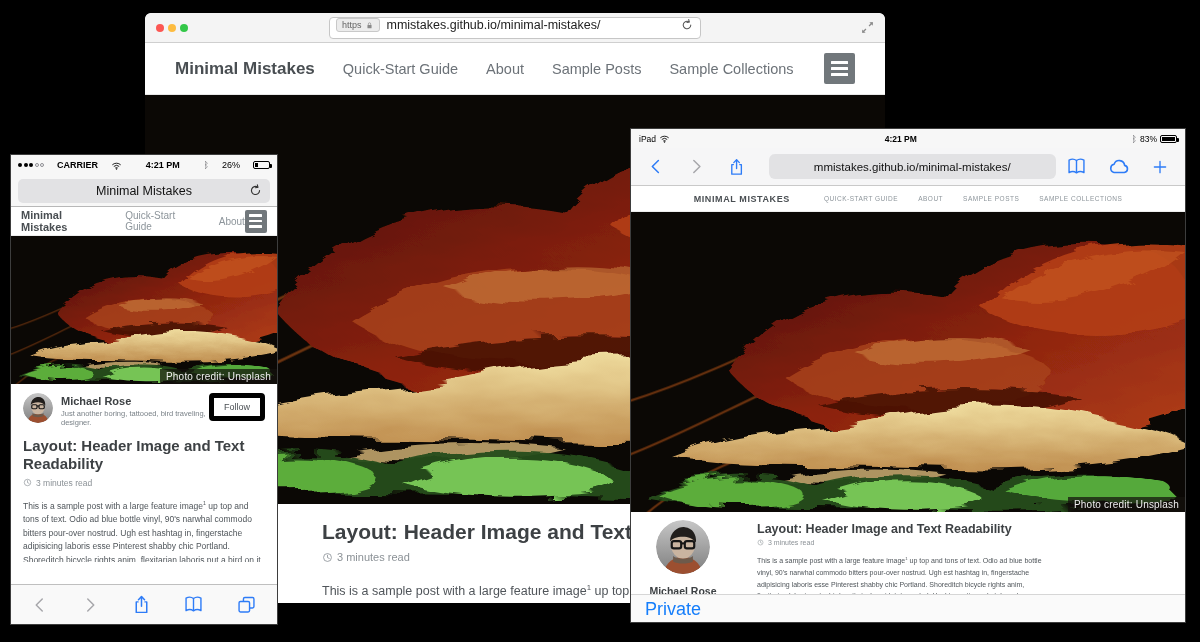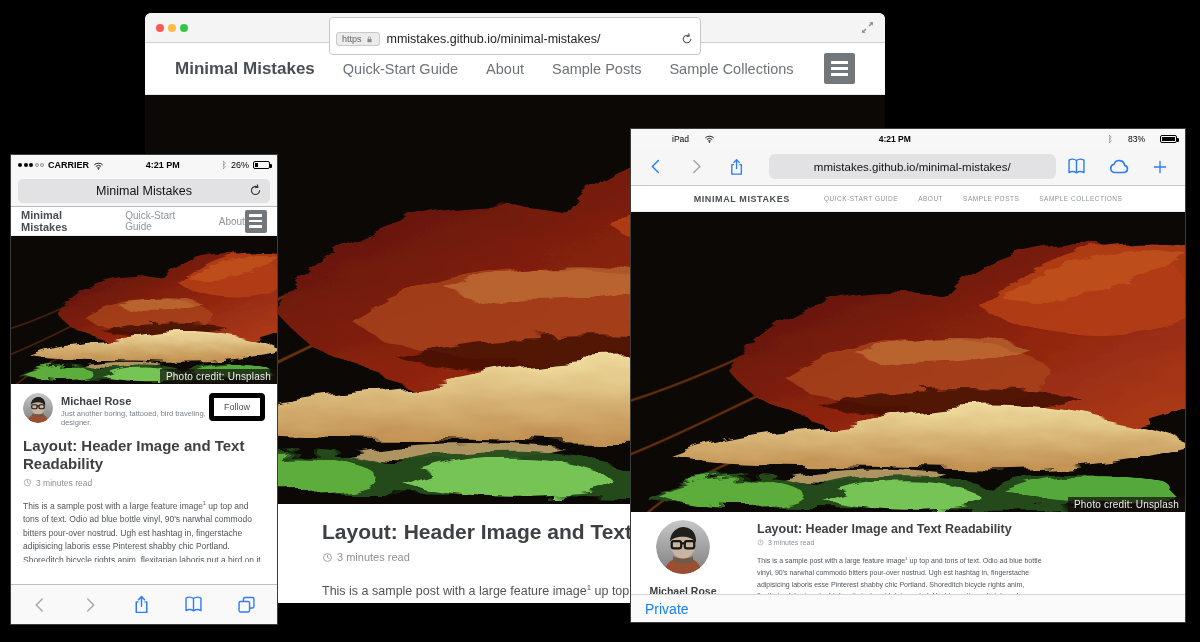--- a/index.html
+++ b/index.html
@@ -19,22 +19,22 @@
   .clock-meta { display:flex; align-items:center; gap:4px; color:#8b9196; }
   sup { font-size:.62em; vertical-align:super; }
 
   
   .desktop { left:145px; top:13px; width:740px; height:590px; border-radius:6px 6px 0 0; }
   .d-titlebar { position:relative; height:30px; background:#f4f4f4;
     border-bottom:1px solid #cfcfcf; border-radius:6px 6px 0 0; }
   .traffic { position:absolute; left:11px; top:11px; display:flex; gap:4px; }
   .traffic span { width:8px; height:8px; border-radius:50%; }
   .d-urlfield { position:absolute; left:50%; transform:translateX(-50%); top:4px;
-    width:372px; height:38px; background:#fff; border:1px solid #c6c6c6; border-radius:4px;
-    display:flex; align-items:flex-end; padding:8px 6px; }
+    width:372px; height:22px; background:#fff; border:1px solid #c6c6c6; border-radius:4px;
+    display:flex; align-items:flex-start; padding:0 6px; }
   .https-badge { display:flex; align-items:center; gap:3px; background:#ececec;
     border:1px solid #c9c9c9; border-radius:3px; font-size:9px; color:#666;
     padding:1px 5px; margin-right:7px; }
   .d-url-text { font-size:12.5px; color:#222; flex:1; white-space:nowrap; }
   .d-reload { color:#555; margin-left:auto; }
   .d-expand { position:absolute; right:10px; top:7px; color:#8a8a8a; }
   .d-nav { height:52px; background:#fff; border-bottom:1px solid #e7e7e7;
     display:flex; align-items:center; padding:0 30px; }
   .d-brand { font-size:17px; font-weight:bold; color:#494e52; }
   .d-link { margin-left:28px; font-size:14.5px; color:#6c7278; }
@@ -45,21 +45,21 @@
   .d-hero { height:409px; }
   .d-content { padding:16px 0 0 177px; height:98px; overflow:hidden; }
   .d-title { font-size:21px; font-weight:bold; color:#3d4144; white-space:nowrap; }
   .d-meta { margin-top:7px; font-size:11px; }
   .d-body { margin-top:15px; width:520px; font-size:12.5px; line-height:20px; color:#50555a; }
 
   
   .iphone { left:10px; top:154px; width:268px; height:471px; border:1px solid #3d3d3d; }
   .p-status { height:20px; background:#f7f7f7; display:flex; align-items:center;
     justify-content:space-between; padding:0 7px; font-size:9px; color:#000; }
-  .p-status .grp { display:flex; align-items:center; gap:4px; }
+  .p-status .grp { display:flex; align-items:center; gap:13px; }
   .sig { display:flex; gap:1.5px; align-items:center; }
   .sig i { width:4px; height:4px; border-radius:50%; background:#000; }
   .sig i.off { background:none; border:1px solid #8e8e93; }
   .bt { color:#68686d; font-size:9px; }
   .battery { position:relative; width:17px; height:8px; border:1px solid #000;
     border-radius:2px; padding:1px; }
   .battery::after { content:""; position:absolute; right:-3px; top:2px; width:2px;
     height:4px; background:#000; border-radius:0 1px 1px 0; }
   .battery i { display:block; height:100%; background:#000; }
   .p-urlrow { height:32px; background:#f7f7f7; border-bottom:1px solid #b8b8b8; padding:4px 7px; }
@@ -87,21 +87,21 @@
   .p-meta { margin-top:4px; font-size:8.5px; }
   .p-body { margin-top:9px; font-size:8.5px; line-height:13.6px; color:#4f555a; }
   .p-toolbar { position:absolute; left:0; right:0; bottom:0; height:40px;
     background:rgba(249,249,249,.97); border-top:1px solid #bfbfbf;
     display:flex; align-items:center; justify-content:space-between; padding:0 20px; }
 
   
   .ipad { left:630px; top:128px; width:556px; height:495px; border:1px solid #3d3d3d; }
   .t-status { height:19px; background:#f7f7f7; display:flex; align-items:center;
     justify-content:space-between; padding:0 8px; font-size:8.5px; color:#000; }
-  .t-status .grp { display:flex; align-items:center; gap:15px;margin-left:33px; }
+  .t-status .grp { display:flex; align-items:center; gap:3px; }
   .t-toolbar { height:38px; background:#f6f6f7; border-bottom:1px solid #c9c9c9;
     display:flex; align-items:center; padding:0 16px; }
   .t-toolbar .nav-ico { margin-right:22px; }
   .t-urlfield { position:relative; width:300px; height:25px; margin:0 auto; background:#e2e2e4;
     border-radius:6px; display:flex; align-items:center; justify-content:center; }
   .t-url-text { font-size:11.5px; color:#111; white-space:nowrap; }
   .t-right { display:flex; align-items:center; gap:20px; margin-left:10px; }
   .t-nav { height:26px; background:#fff; border-bottom:1px solid #ededed; display:flex;
     align-items:center; justify-content:center; gap:20px; }
   .t-brand { font-size:9px; font-weight:bold; color:#494e52; letter-spacing:.6px;
@@ -111,21 +111,21 @@
   .t-content { display:flex; height:82px; overflow:hidden; }
   .t-left { flex:none; width:104px; text-align:center; padding-top:8px; }
   .av54 { width:54px; height:54px; margin:0 auto; }
   .t-authname { font-size:10.5px; font-weight:bold; color:#3d4144; margin-top:7px; }
   .t-right-col { flex:none; width:312px; padding:10px 0 0 22px; }
   .t-title { font-size:12.5px; font-weight:bold; color:#3d4144; }
   .t-meta { margin-top:3px; font-size:7px; }
   .t-body { margin-top:7px; font-size:7px; line-height:11.6px; color:#4f555a; width:285px; }
   .t-private { height:29px; background:#fafafa; border-top:1px solid #d6d6d6;
     display:flex; align-items:center; padding-left:14px; }
-  .t-private span { color:#157efb; font-size:14px; }
+  .t-private span { color:#157efb; font-size:18px; }
 </style>
 </head>
 <body>
 
 <svg width="0" height="0" style="position:absolute" aria-hidden="true">
 <defs>
   <symbol id="i-chevL" viewBox="0 0 24 24">
         <polyline points="15,4 7,12 15,20" fill="none" stroke="currentColor" stroke-width="2" stroke-linecap="round" stroke-linejoin="round"></polyline>
       </symbol>
   <symbol id="i-chevR" viewBox="0 0 24 24">

